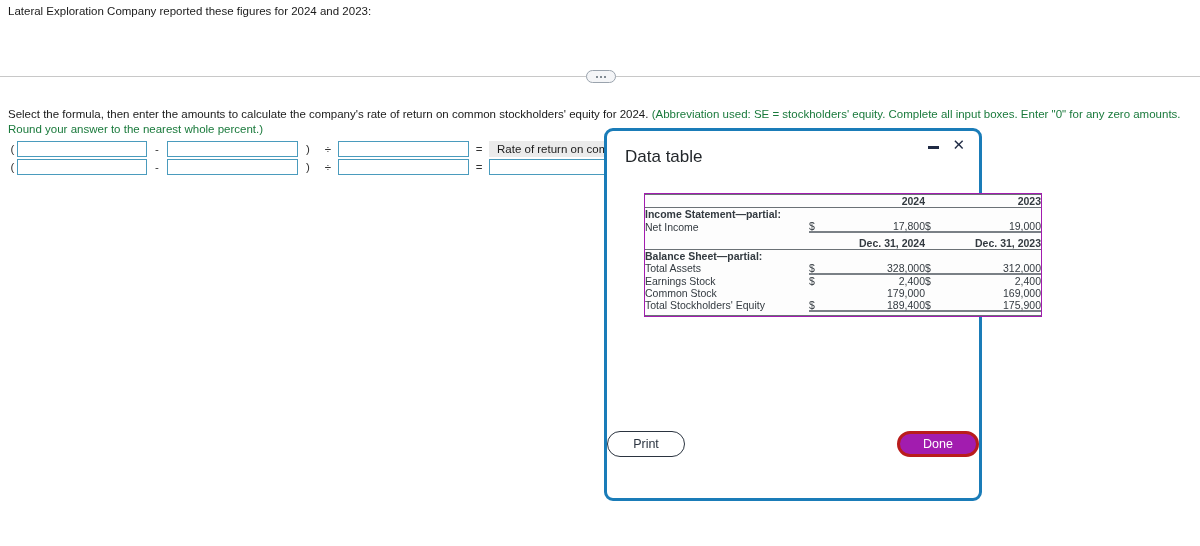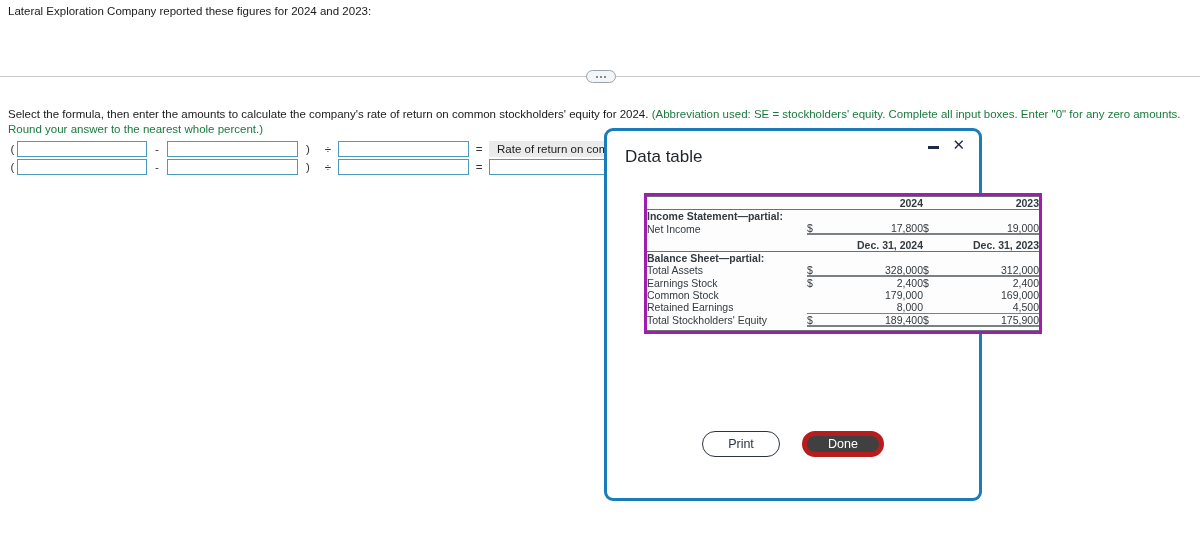--- a/index.html
+++ b/index.html
@@ -136,21 +136,21 @@
   #minimize-btn {
     width: 11px; height: 3px; background: #1f2a44; display: block;
     margin-top: 6px;
   }
 
   
   #table-wrap {
     position: absolute; left: 37px; top: 62px;
     width: 398px;
     background: #fdfdfd;
-    border: 3px solid #a21caf;
+    border: 1px solid #a21caf;
     padding: 0;
   }
   table.dt {
     width: 100%;
     border-collapse: collapse;
     font-size: 10.5px;
     color: #333a40;
   }
   table.dt td {
     padding: 0;
@@ -170,41 +170,41 @@
   .u2 {
     border-bottom: 1px solid #7a8086;
     box-shadow: inset 0 -3px 0 -2px #7a8086;
   }
   .spacer-row td { height: 4px; }
   tr.bot-rule td { border-bottom: 1.5px solid #6b7176; }
 
   
   #dialog-buttons {
     position: absolute; left: 0; right: 0; top: 300px;
-    display: flex; justify-content: center; gap: 22px;
+    display: flex; justify-content: space-between; gap: 22px;
   }
   .btn {
     font-family: "Liberation Sans", sans-serif;
     font-size: 12.5px;
     border-radius: 16px;
     height: 26px;
     display: flex; align-items: center; justify-content: center;
     cursor: pointer;
   }
   #print-btn {
     width: 78px;
     background: #ffffff;
     color: #2b3440;
     border: 1px solid #2b3440;
   }
   #done-btn {
     width: 82px;
-    background: #404040;
+    background: #a21caf;
     color: #ffffff;
-    border: 5px solid #b91c1c;
+    border: 3px solid #b91c1c;
   }
 </style>
 </head>
 <body>
 
 <div id="page">
 
   <div class="q-line" id="q-intro">Lateral Exploration Company reported these figures for 2024 and 2023:</div>
 
 
@@ -307,27 +307,20 @@
         </tr>
 
         <tr>
           <td class="lbl">Common Stock</td>
           <td class="cur"></td>
           <td class="num">179,000</td>
           <td class="cur"></td>
           <td class="num">169,000</td>
         </tr>
 
-        <tr>
-          <td class="lbl">Retained Earnings</td>
-          <td class="cur u1"></td>
-          <td class="num u1">8,000</td>
-          <td class="cur u1"></td>
-          <td class="num u1">4,500</td>
-        </tr>
 
         <tr>
           <td class="lbl">Total Stockholders' Equity</td>
           <td class="cur u2">$</td>
           <td class="num u2">189,400</td>
           <td class="cur u2">$</td>
           <td class="num u2">175,900</td>
         </tr>
 
         <tr class="spacer-row bot-rule">

